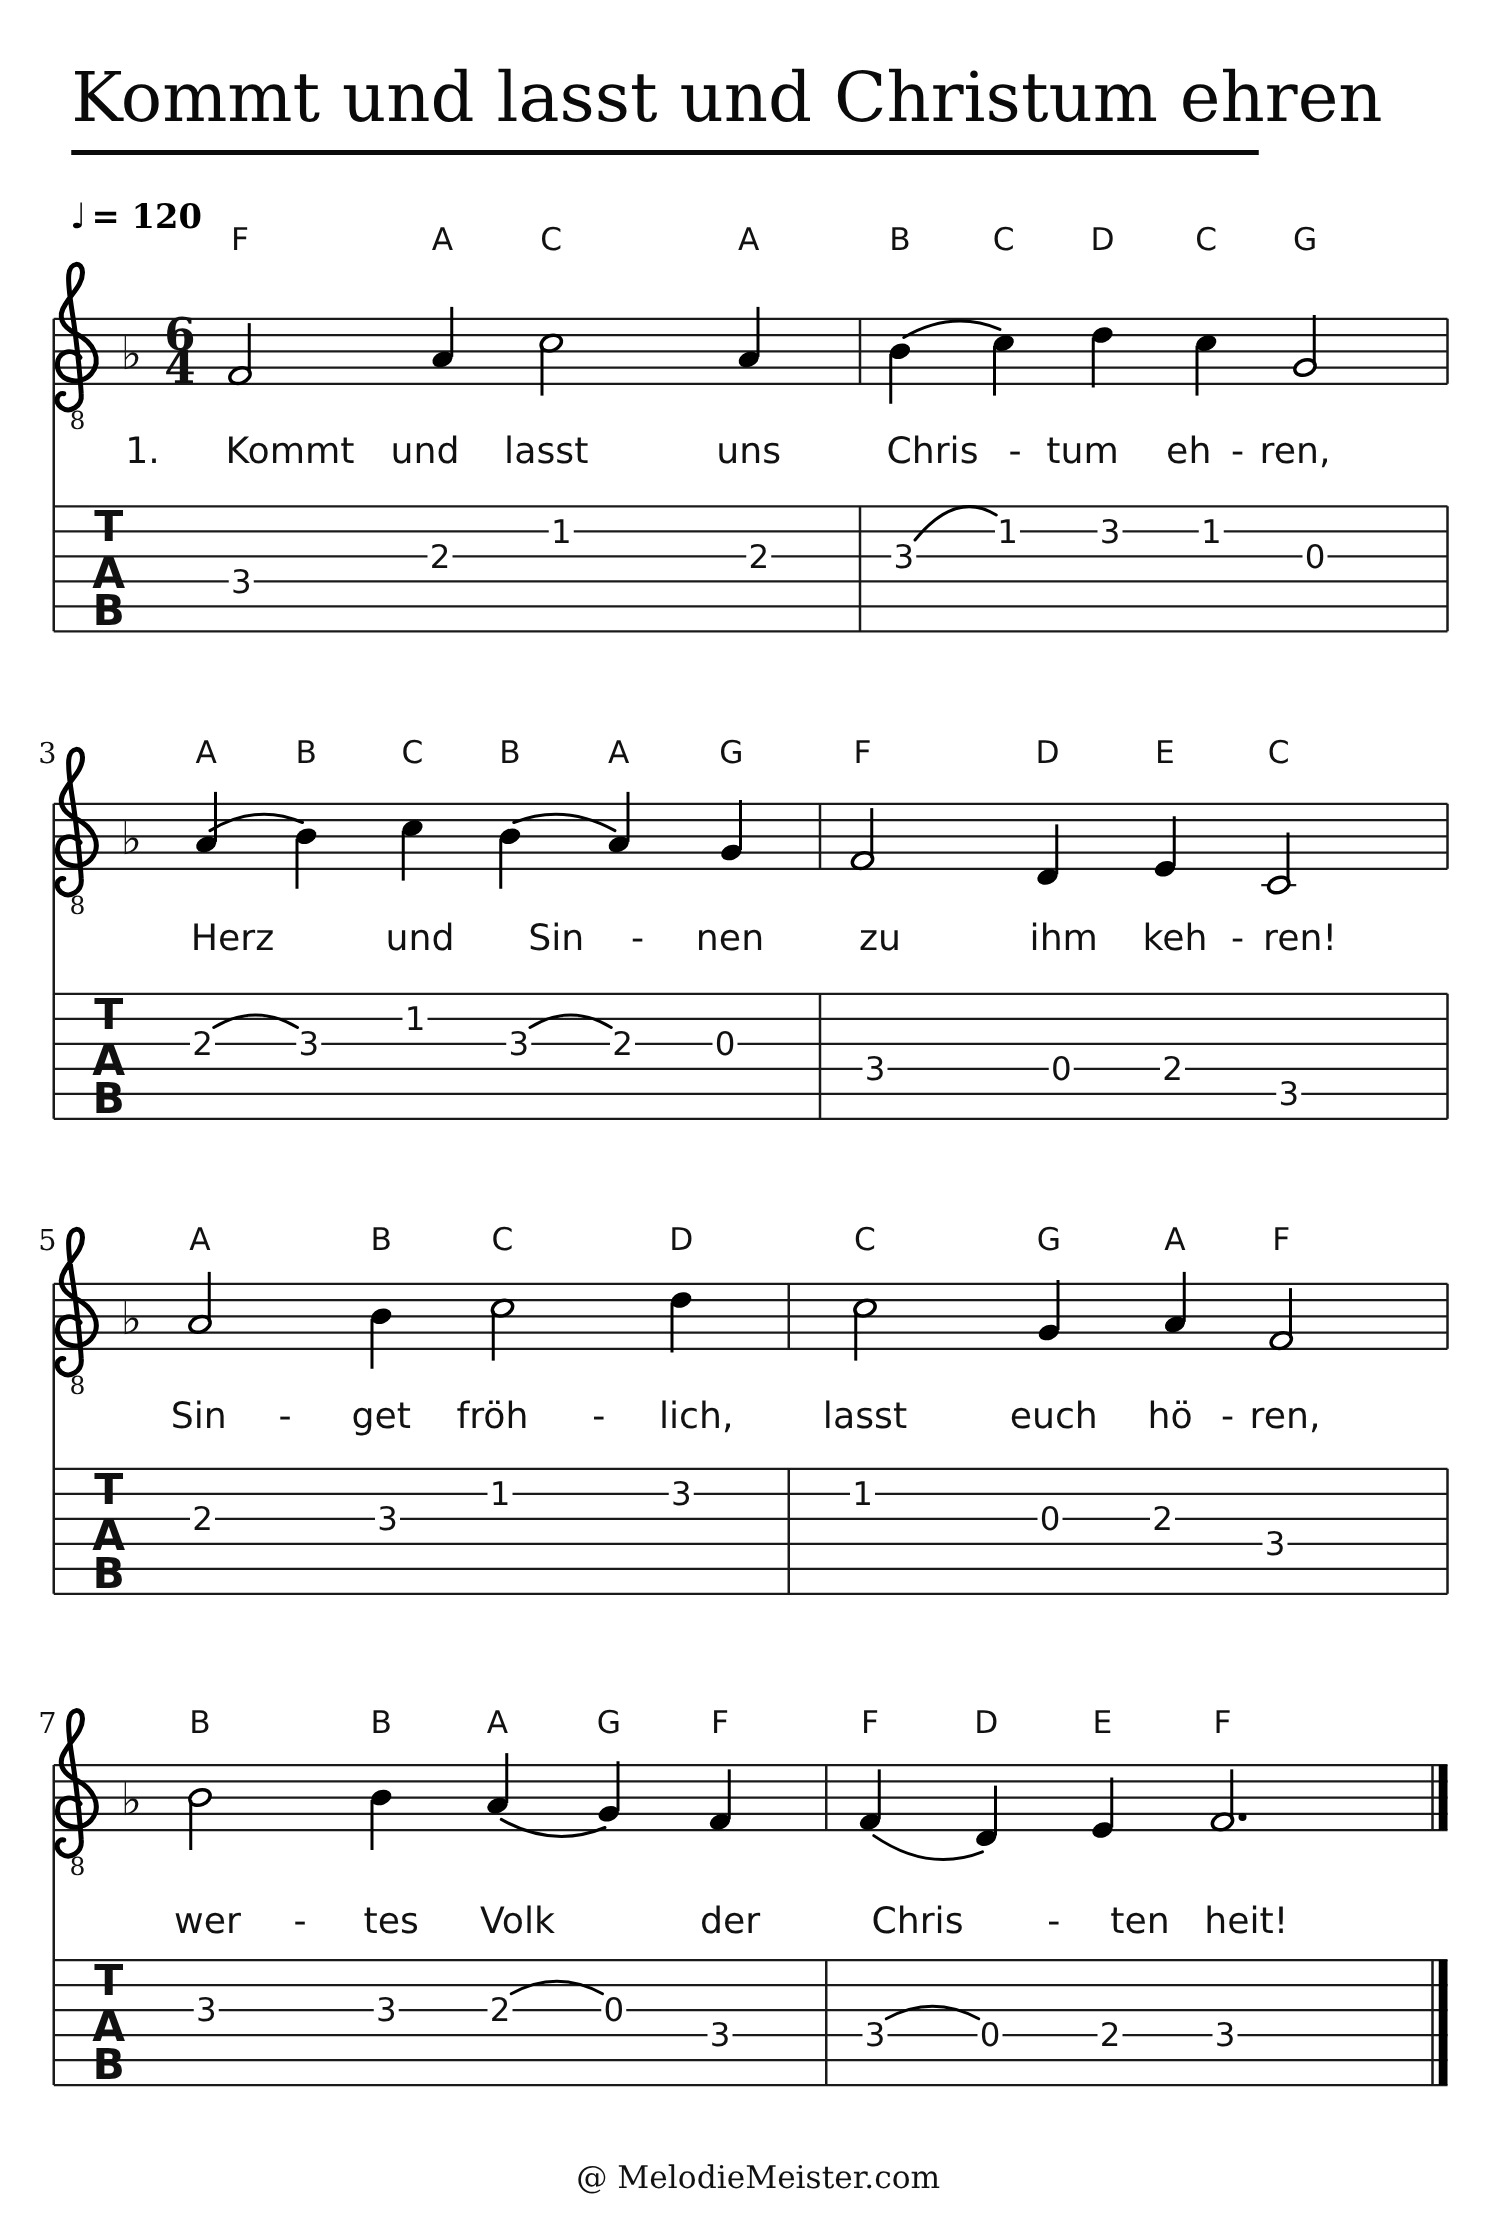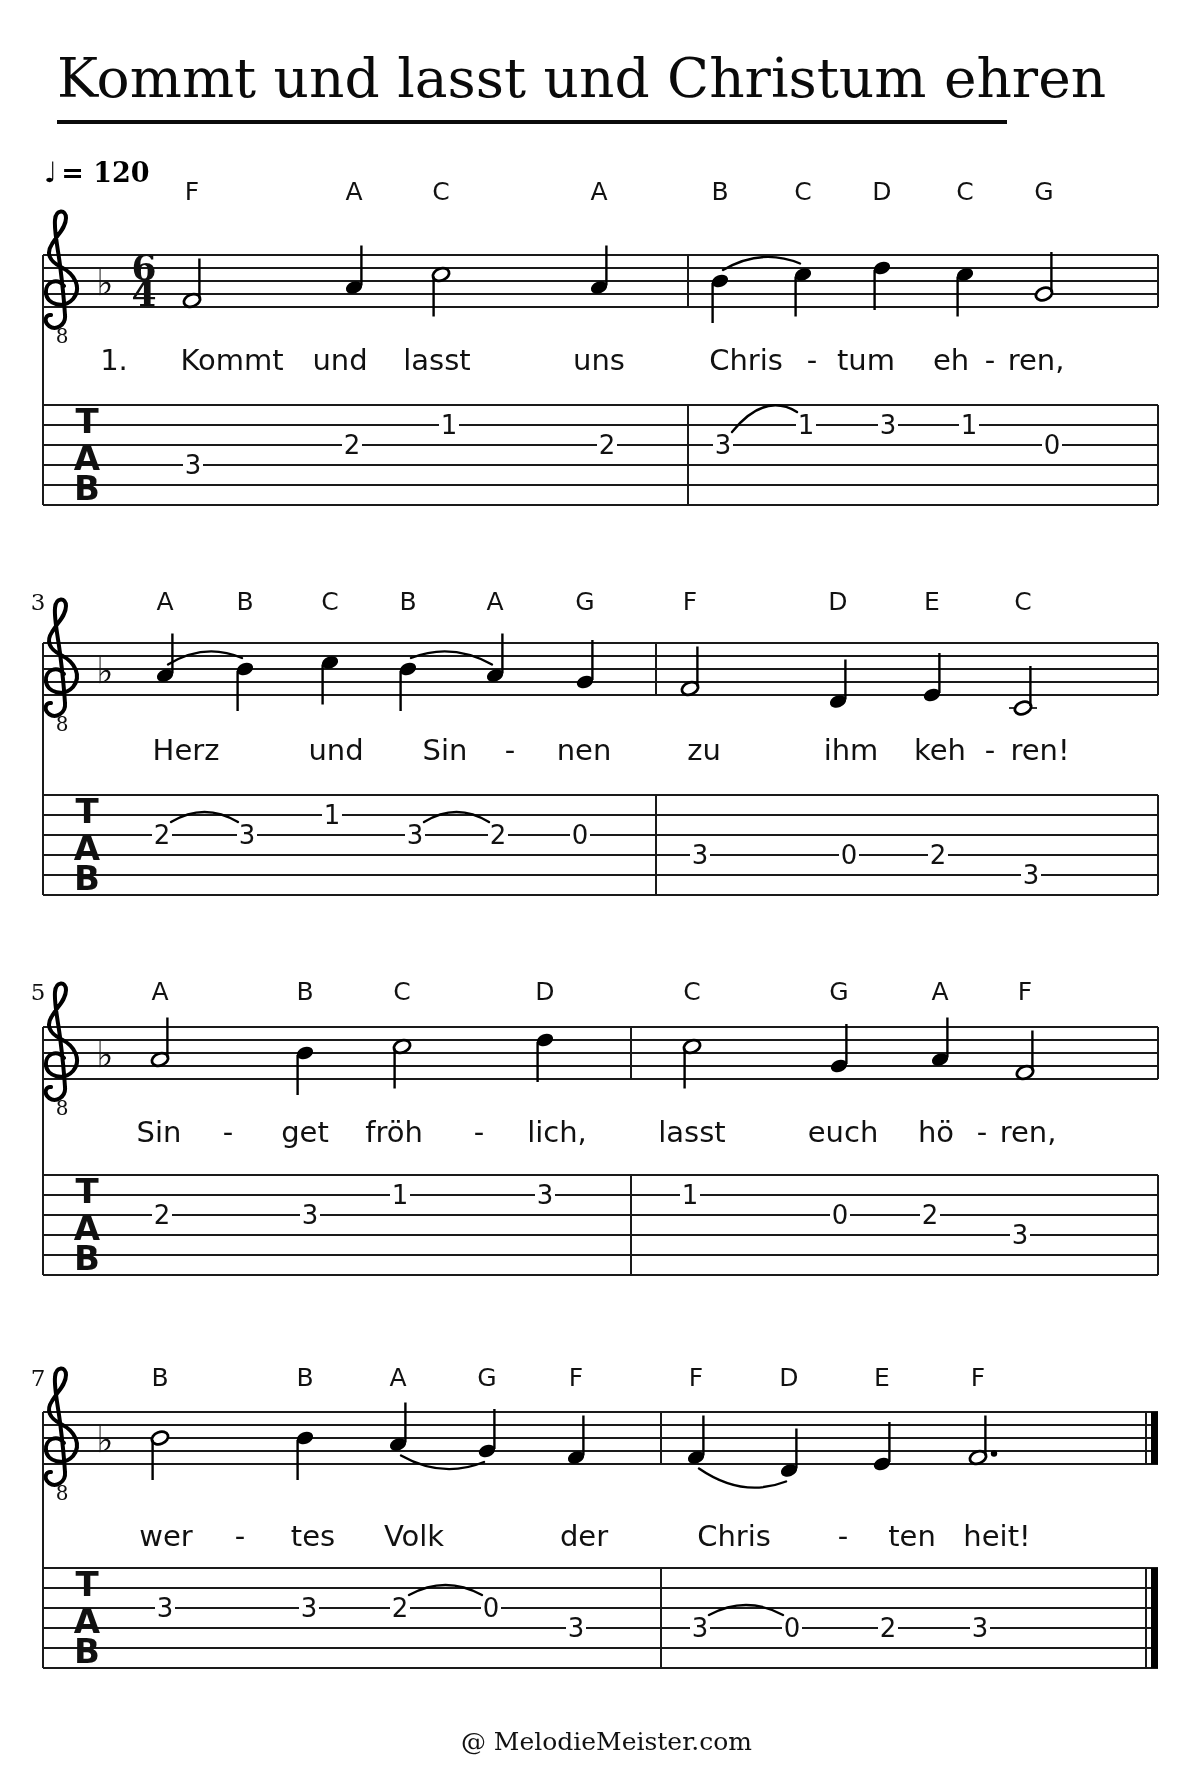--- a/index.html
+++ b/index.html
@@ -1,21 +1,21 @@
 <!DOCTYPE html>
 <html><head>
 <meta charset="utf-8">
 <style>
   html,body{margin:0;padding:0;background:#fff;}
   #page{position:relative;width:1200px;height:1774px;background:#fff;overflow:hidden;
         font-family:"DejaVu Sans",sans-serif;color:#111;}
   #title{position:absolute;left:57px;top:46px;width:950px;text-align:center;
          font-family:"DejaVu Serif",serif;font-size:55px;font-weight:normal;color:#0a0a0a;
          white-space:nowrap;border-bottom:4px solid #0a0a0a;padding-bottom:10px;}
-  #tempo{position:absolute;left:44px;top:156px;font-family:"DejaVu Serif",serif;
+  #tempo{position:absolute;left:56px;top:156px;font-family:"DejaVu Serif",serif;
          font-weight:bold;font-size:27px;color:#000;}
   #tempo .sym{font-family:"DejaVu Sans",sans-serif;font-size:28px;margin-right:4px;}
   #footer{position:absolute;left:13px;right:0;top:1727px;text-align:center;
           font-family:"DejaVu Serif",serif;font-size:25px;color:#111;}
   svg{position:absolute;left:0;top:0;}
   .sl{stroke:#1a1a1a;stroke-width:1.8;}
   .bar{stroke:#1a1a1a;stroke-width:2;}
   .stem{stroke:#000;stroke-width:2.4;}
   .nh-fill{fill:#000;}
   .nh-open{fill:#fff;stroke:#000;stroke-width:2.8;}

